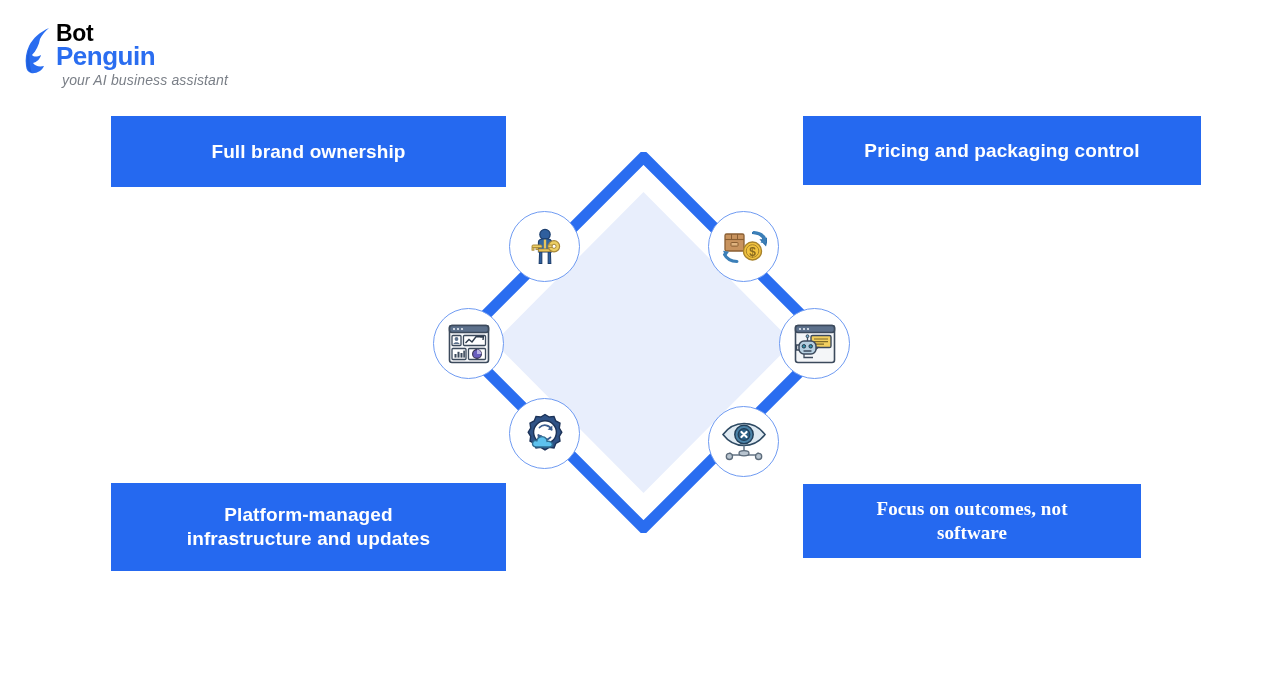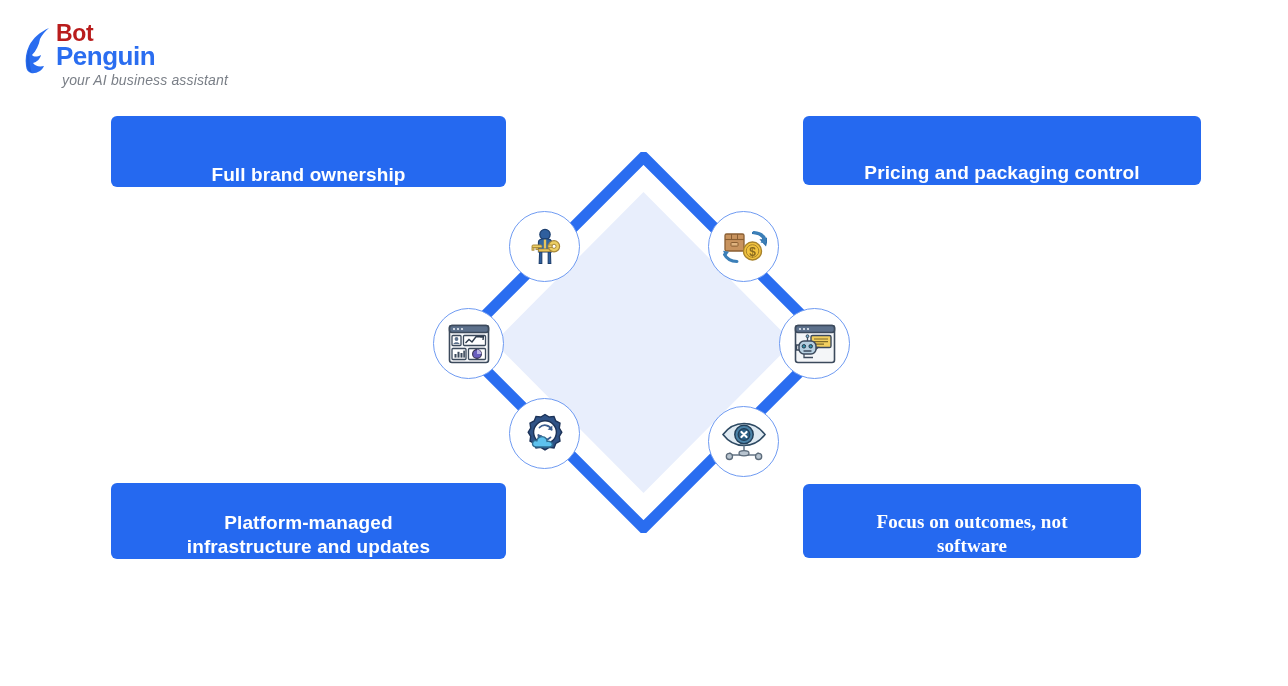--- a/index.html
+++ b/index.html
@@ -7,36 +7,36 @@
     width:1288px;height:686px;background:#ffffff;
     font-family:"Liberation Sans", sans-serif;
     overflow:hidden;position:relative;
   }
   .stage{position:absolute;left:0;top:0;width:1288px;height:686px;}
 
   
   .logo{position:absolute;left:18px;top:22px;width:210px;height:64px;}
   .logo-mark{position:absolute;left:0;top:4px;width:34px;height:48px;}
   .logo-text{position:absolute;left:38px;top:0px;}
-  .logo-bot{font-size:23px;font-weight:bold;color:#b91c1c;line-height:22px;letter-spacing:-0.3px;}
+  .logo-bot{font-size:23px;font-weight:bold;color:#000000;line-height:22px;letter-spacing:-0.3px;}
   .logo-penguin{font-size:26px;font-weight:bold;color:#2a6df0;line-height:25px;letter-spacing:-0.5px;text-align:center;}
   .logo-tag{position:absolute;left:44px;top:50px;font-size:14px;font-style:italic;color:#7a7f87;letter-spacing:0.15px;white-space:nowrap;}
 
   
   .box{
     position:absolute;background:#2569f0;color:#ffffff;
-    display:flex;align-items:flex-end;justify-content:center;text-align:center;
+    display:flex;align-items:center;justify-content:center;text-align:center;
     font-size:19px;font-weight:bold;line-height:24px;letter-spacing:0.1px;
-    padding:0 14px;box-sizing:border-box;border-radius:6px;
+    padding:0 14px;box-sizing:border-box;
   }
   .box-tl{left:111px;top:116px;width:395px;height:71px;}
   .box-tr{left:803px;top:116px;width:398px;height:69px;}
   .box-ml{left:24px;top:305px;width:396px;height:78px;}
   .box-mr{left:864px;top:304px;width:396px;height:79px;}
-  .box-bl{left:111px;top:483px;width:395px;height:76px;}
+  .box-bl{left:111px;top:483px;width:395px;height:88px;}
   .box-br{left:803px;top:484px;width:338px;height:74px;font-family:Liberation Serif, serif;}
 
   
   .diamond-wrap{position:absolute;left:453px;top:152px;width:381px;height:381px;}
   .diamond-outer{
     position:absolute;left:0;top:0;width:381px;height:381px;
   }
   .diamond-outer svg{display:block;}
 
   

